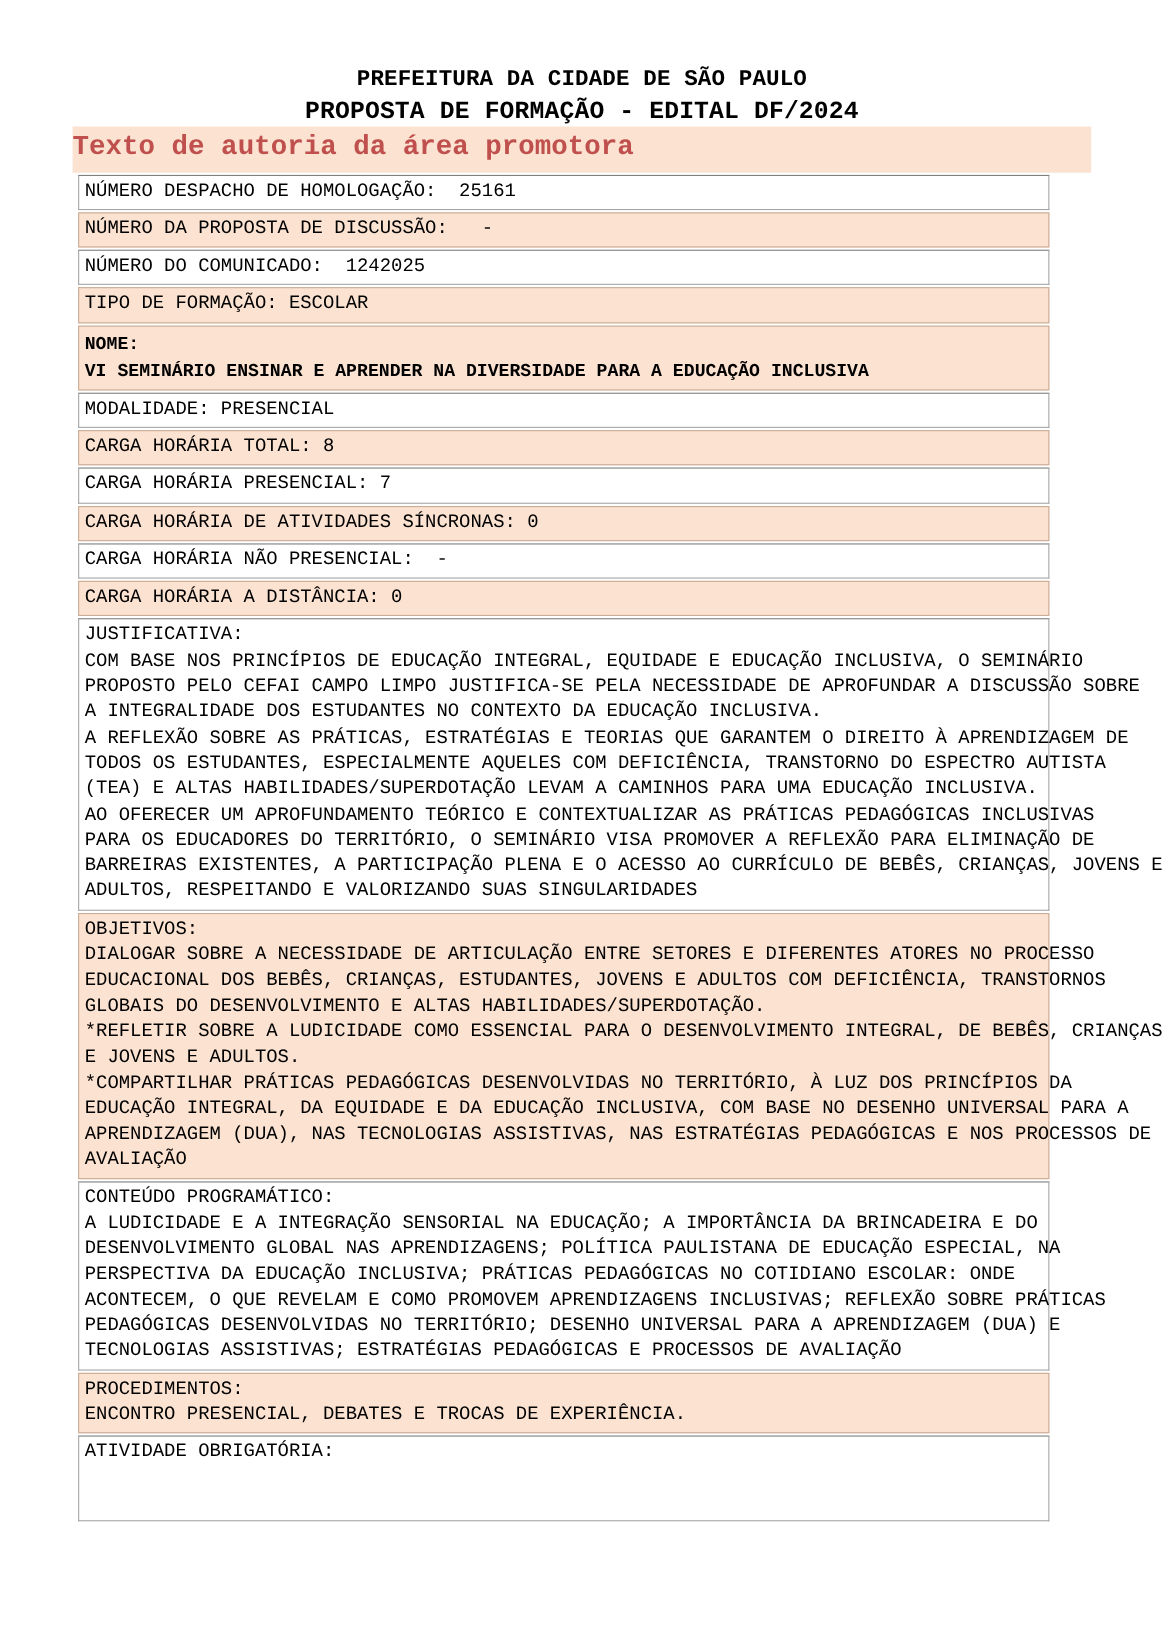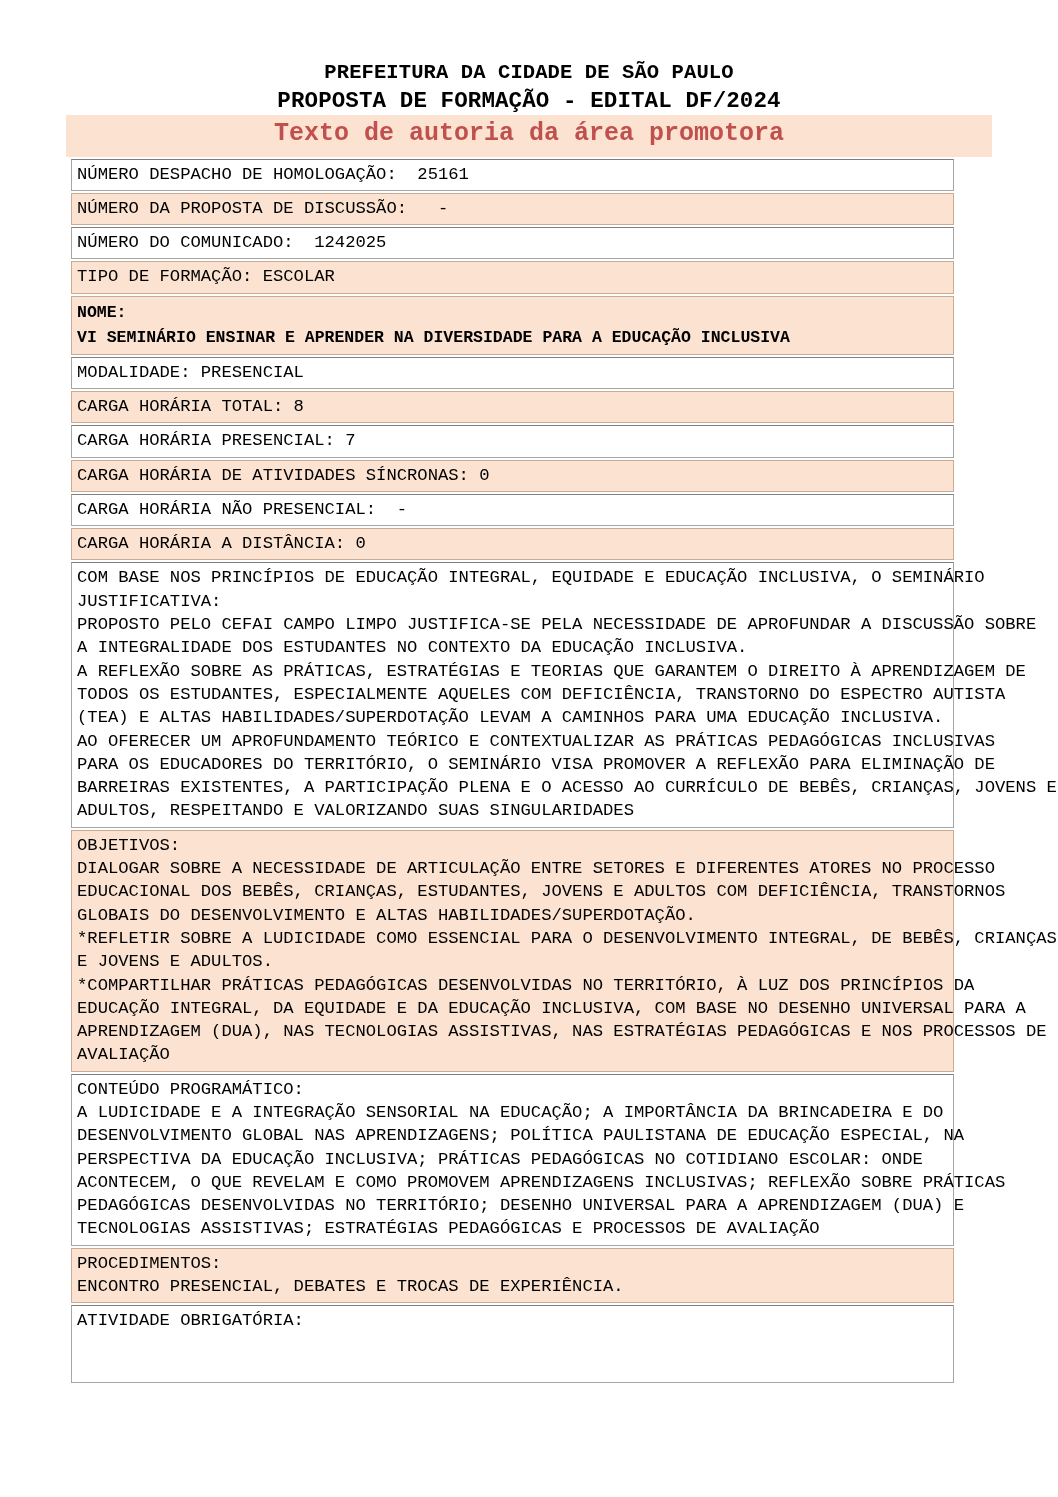--- a/index.html
+++ b/index.html
@@ -42,21 +42,21 @@
   .doc-header .hline.big {
     font-size: 22.5px;
     line-height: 28px;
     padding-top: 1px;
   }
 
   .banner {
     margin: 0 auto;
     width: 926px;
     background: #FBE2D1;
-    text-align: center;
+    text-align: left;
     padding: 4px 0 8px 0;
     box-sizing: border-box;
   }
   .banner-text {
     color: #C0504D;
     font-weight: bold;
     font-size: 25px;
     line-height: 30px;
   }
 
@@ -163,22 +163,22 @@
     <div class="row">
       <div class="line">CARGA HORÁRIA NÃO PRESENCIAL:  -</div>
     </div>
 
     <div class="row shaded">
       <div class="line">CARGA HORÁRIA A DISTÂNCIA: 0</div>
     </div>
 
     <div class="row">
       <div class="para">
+        <span class="l">JUSTIFICATIVA:</span>
         <span class="l">COM BASE NOS PRINCÍPIOS DE EDUCAÇÃO INTEGRAL, EQUIDADE E EDUCAÇÃO INCLUSIVA, O SEMINÁRIO</span>
-        <span class="l">JUSTIFICATIVA:</span>
         <span class="l">PROPOSTO PELO CEFAI CAMPO LIMPO JUSTIFICA-SE PELA NECESSIDADE DE APROFUNDAR A DISCUSSÃO SOBRE</span>
         <span class="l">A INTEGRALIDADE DOS ESTUDANTES NO CONTEXTO DA EDUCAÇÃO INCLUSIVA.</span>
         <span class="l">A REFLEXÃO SOBRE AS PRÁTICAS, ESTRATÉGIAS E TEORIAS QUE GARANTEM O DIREITO À APRENDIZAGEM DE</span>
         <span class="l">TODOS OS ESTUDANTES, ESPECIALMENTE AQUELES COM DEFICIÊNCIA, TRANSTORNO DO ESPECTRO AUTISTA</span>
         <span class="l">(TEA) E ALTAS HABILIDADES/SUPERDOTAÇÃO LEVAM A CAMINHOS PARA UMA EDUCAÇÃO INCLUSIVA.</span>
         <span class="l">AO OFERECER UM APROFUNDAMENTO TEÓRICO E CONTEXTUALIZAR AS PRÁTICAS PEDAGÓGICAS INCLUSIVAS</span>
         <span class="l">PARA OS EDUCADORES DO TERRITÓRIO, O SEMINÁRIO VISA PROMOVER A REFLEXÃO PARA ELIMINAÇÃO DE</span>
         <span class="l">BARREIRAS EXISTENTES, A PARTICIPAÇÃO PLENA E O ACESSO AO CURRÍCULO DE BEBÊS, CRIANÇAS, JOVENS E</span>
         <span class="l">ADULTOS, RESPEITANDO E VALORIZANDO SUAS SINGULARIDADES</span>
       </div>

